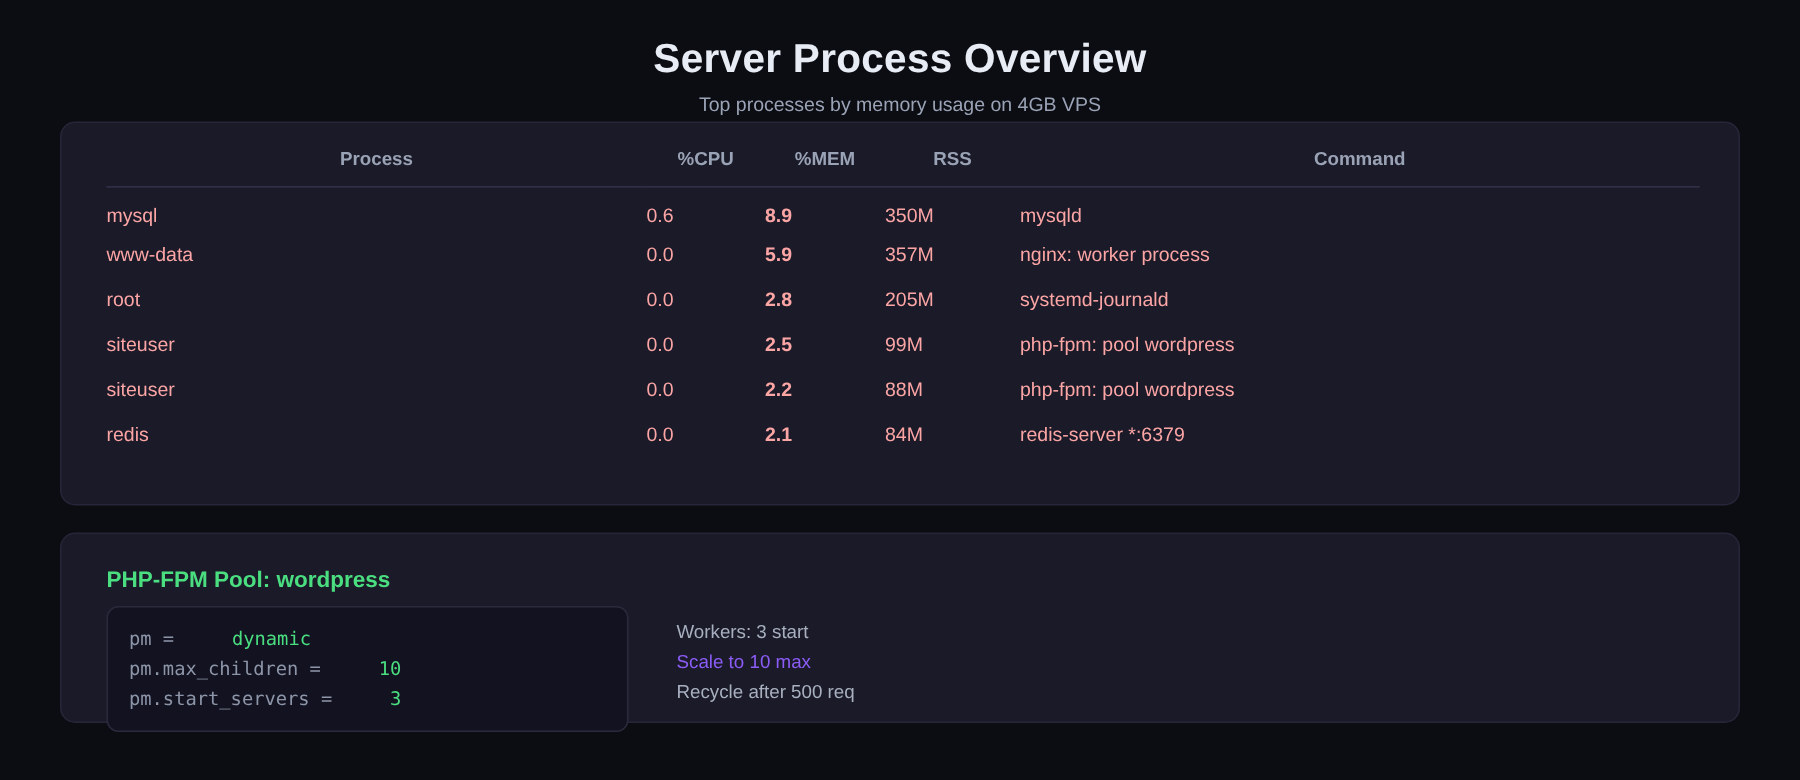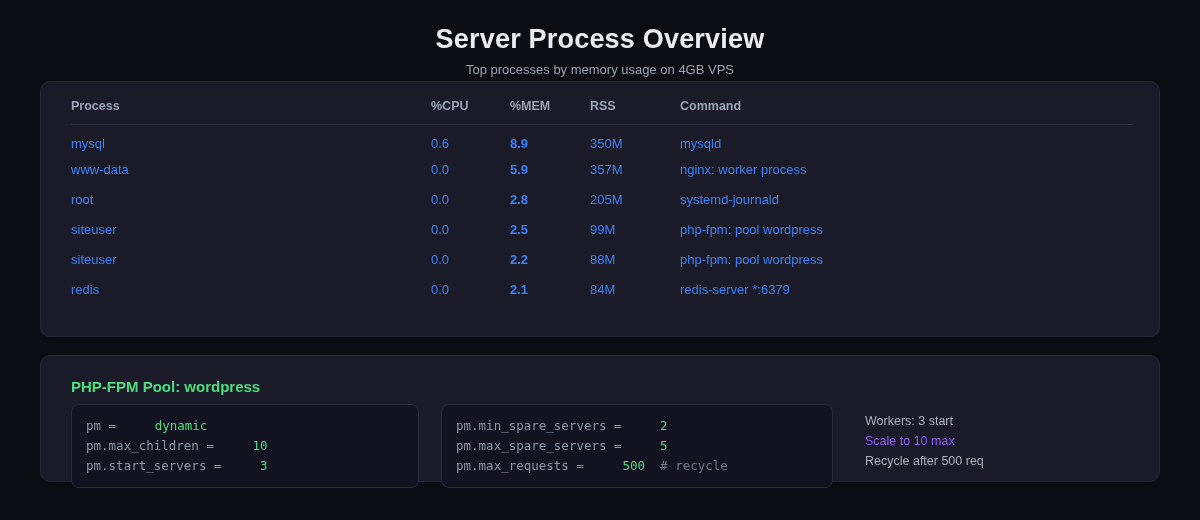--- a/index.html
+++ b/index.html
@@ -57,31 +57,31 @@
   }
 
   
   table.proc-table {
     width: 1062px;
     margin: 17px 0 0 30px;
     border-collapse: collapse;
     table-layout: fixed;
   }
   table.proc-table th {
-    text-align: left;
+    text-align: center;
     font-size: 12.5px;
     font-weight: bold;
     color: #9aa3b5;
     padding: 0 0 11px 0;
     border-bottom: 1px solid #2e2e44;
     white-space: nowrap;
   }
   table.proc-table td {
     font-size: 13px;
-    color: #3b82f6;
+    color: #fca5a5;
     padding: 0;
     height: 30px;
     vertical-align: middle;
     white-space: nowrap;
   }
   table.proc-table tr.row-first td { padding-top: 7px; }
 
   col.c-process { width: 360px; }
   col.c-cpu     { width: 79px; }
   col.c-mem     { width: 80px; }
@@ -219,23 +219,20 @@
         </tbody>
     </table>
   </div>
 
   <div class="panel panel-pool">
     <div class="pool-title">PHP-FPM Pool: wordpress</div>
     <div class="pool-body">
       <div class="code-block block-1 mono"><span>pm = </span><span class="code-val">dynamic</span>
 <span>pm.max_children = </span><span class="code-val">10</span>
 <span>pm.start_servers = </span><span class="code-val">3</span></div>
-      <div class="code-block block-2 mono"><span>pm.min_spare_servers = </span><span class="code-val">2</span>
-<span>pm.max_spare_servers = </span><span class="code-val">5</span>
-<span>pm.max_requests = </span><span class="code-val">500</span><span class="code-comment">  # recycle</span></div>
       <div class="notes">
           <div class="note-line">Workers: 3 start</div>
           <div class="note-line accent">Scale to 10 max</div>
           <div class="note-line">Recycle after 500 req</div>
         </div>
     </div>
   </div>
 
 </div>
 

